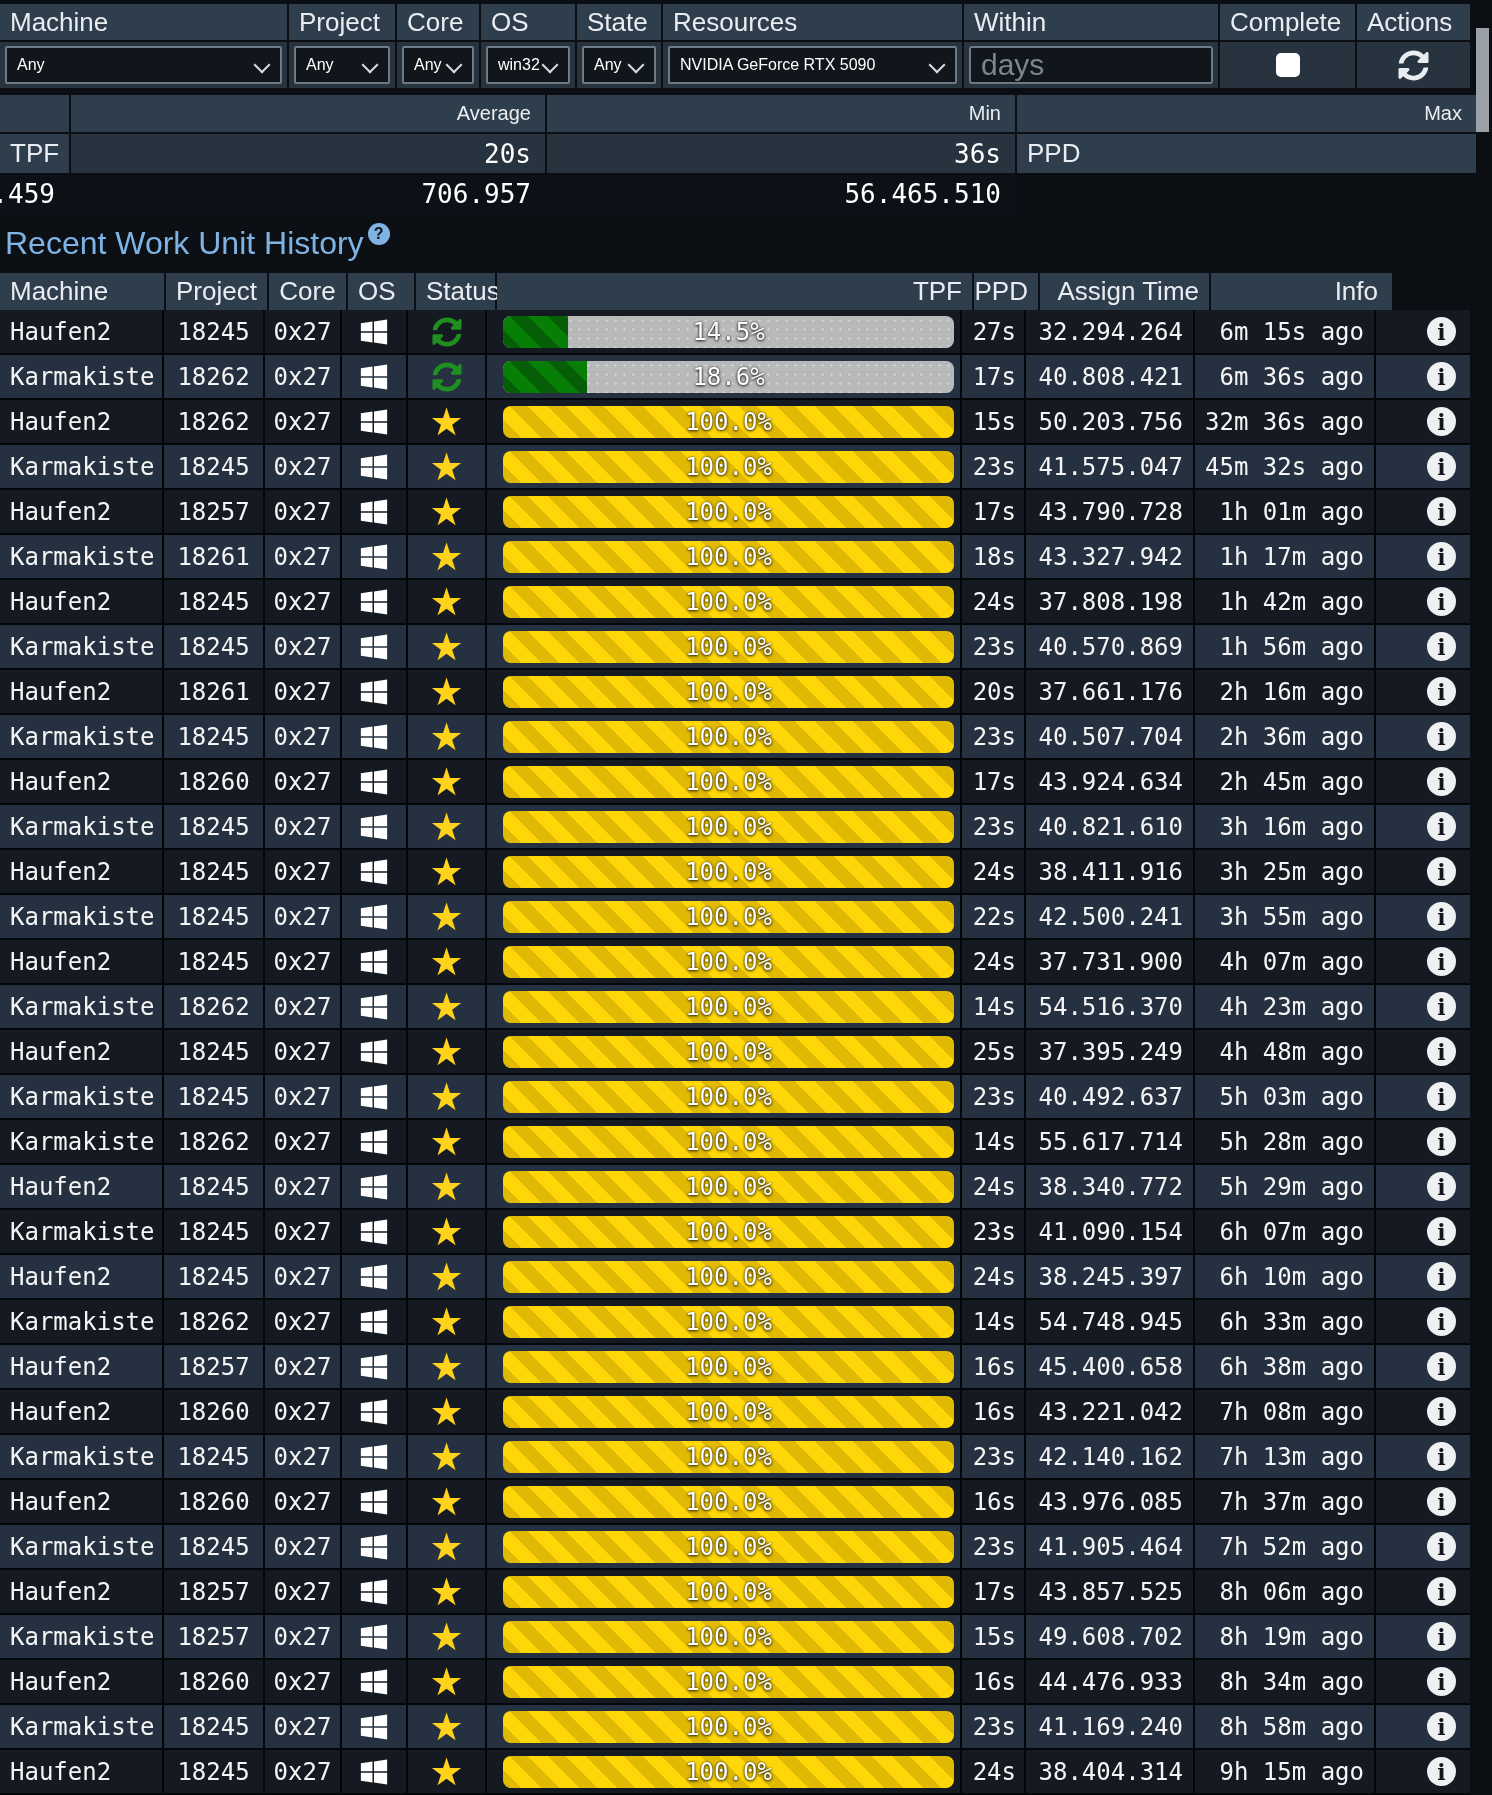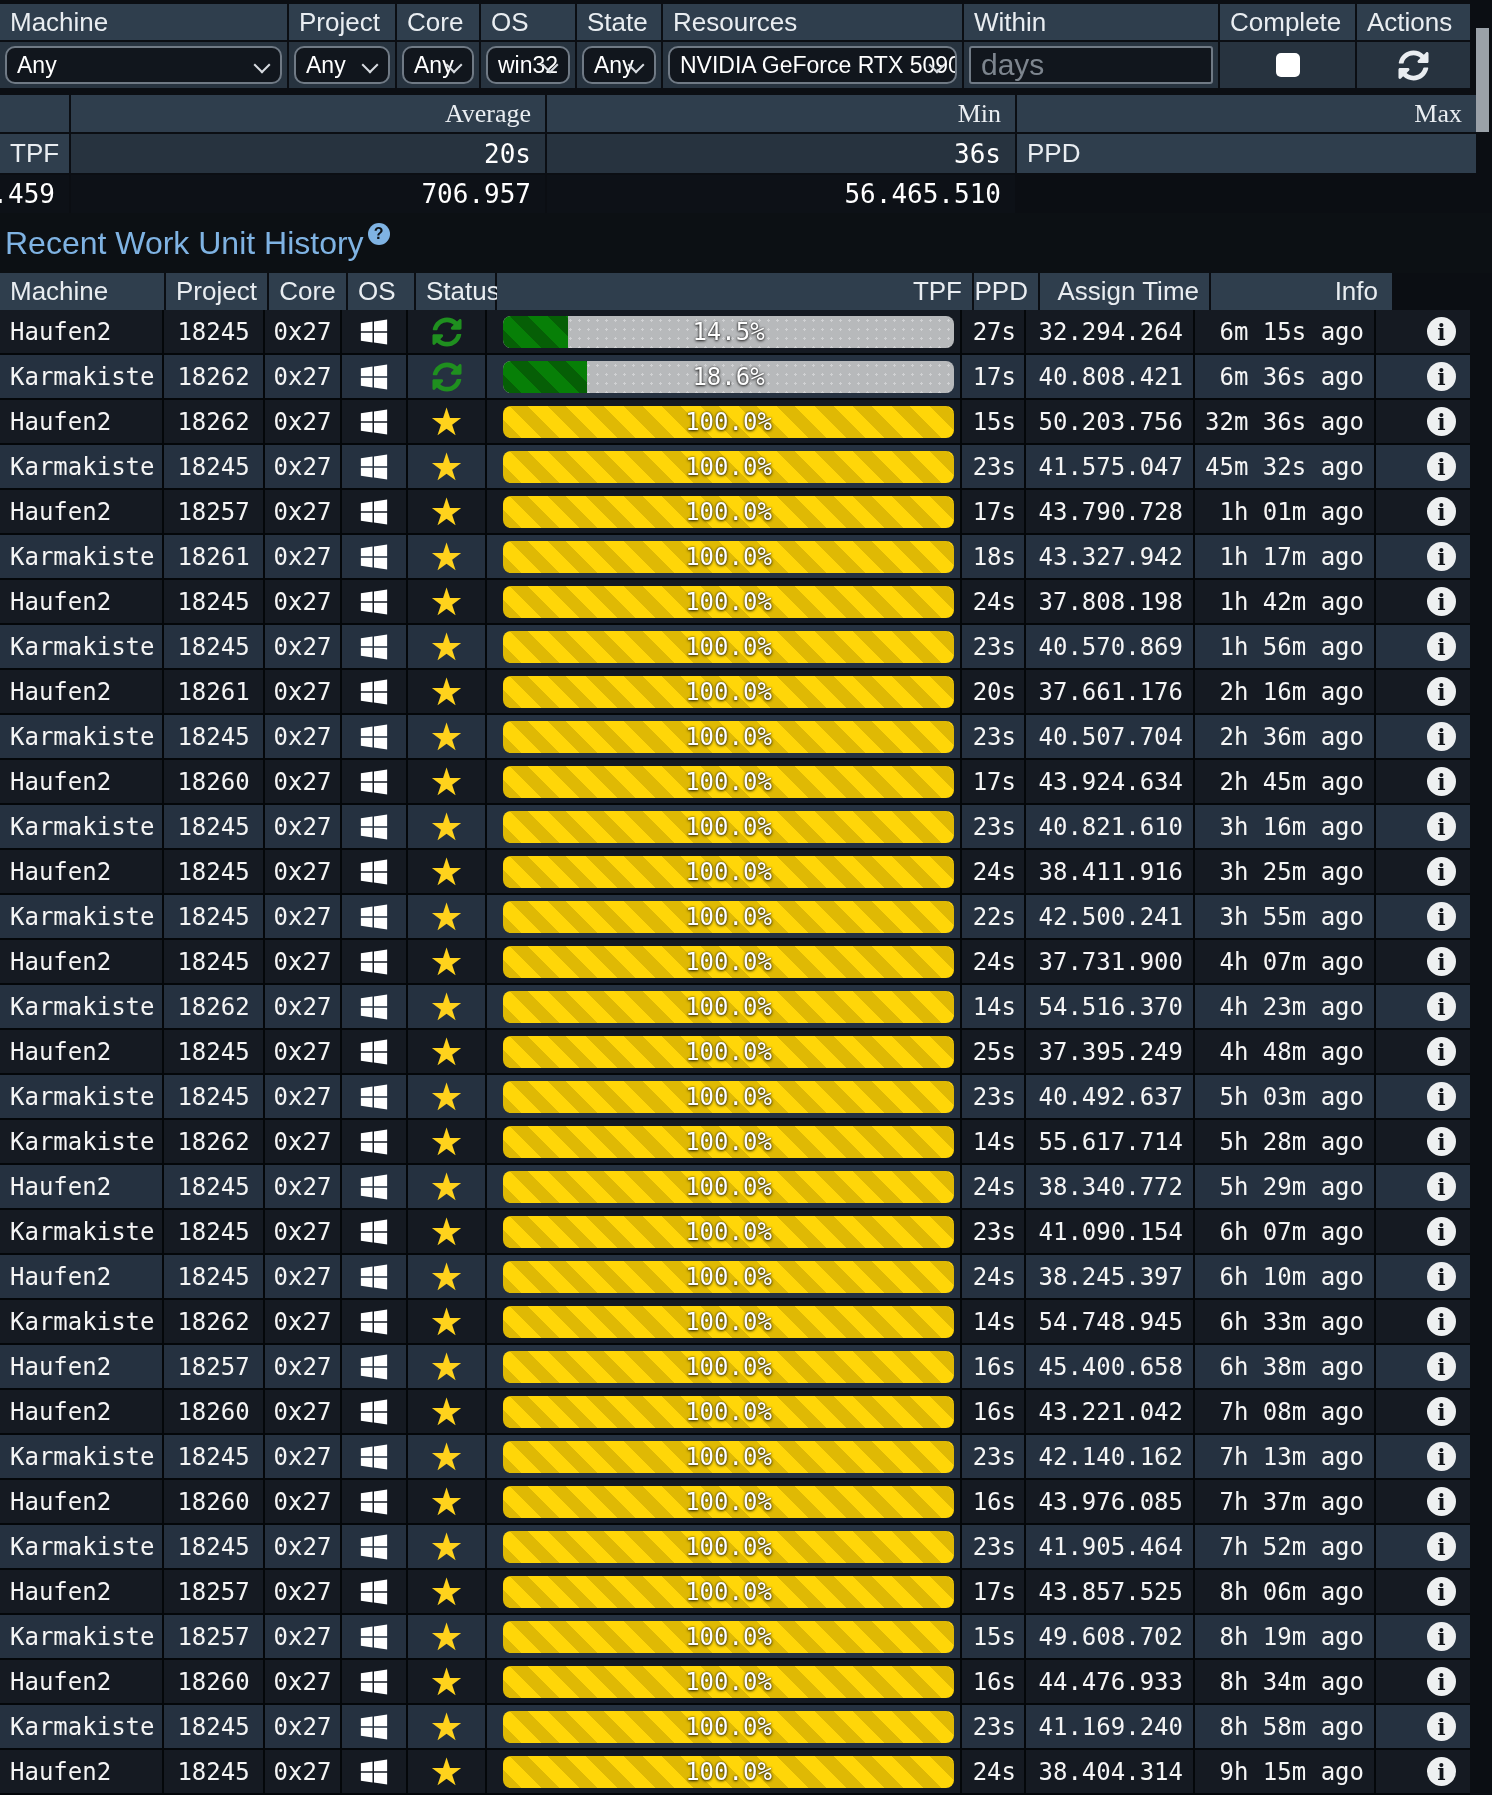--- a/index.html
+++ b/index.html
@@ -16,36 +16,36 @@
   
   .tbl{width:1470px;display:grid;column-gap:2px;row-gap:2px;}
   .cell{display:flex;align-items:center;box-sizing:border-box;color:#e9edf1;}
   
   #filter{margin-top:4px;grid-template-columns:287px 106px 82px 94px 84px 299px 254px 135px 113px;grid-template-rows:36px 46px;}
   .f-head{background:#2f3e4d;font-size:26px;padding-left:10px;}
   .f-ctrl{background:#27333f;justify-content:center;}
   .sel{
     position:relative;display:flex;align-items:center;box-sizing:border-box;
     width:calc(100% - 10px);height:38px;background:#11161d;border:2px solid #707a85;
-    border-radius:10px;color:#fff;font-size:23px;padding:0 34px 0 10px;cursor:pointer;
+    border-radius:2px;color:#fff;font-size:16px;padding:0 34px 0 10px;cursor:pointer;
     white-space:nowrap;overflow:hidden;
   }
   .sel::after{
     content:"";position:absolute;right:12px;top:11px;width:10px;height:10px;
     border-right:2px solid #d7dbe0;border-bottom:2px solid #d7dbe0;transform:rotate(45deg);
   }
   .txtin{
     width:calc(100% - 10px);height:38px;box-sizing:border-box;background:#11161d;
     border:2px solid #707a85;border-radius:3px;color:#fff;font-size:30px;padding:0 10px;
   }
   .txtin::placeholder{color:#7d858e;opacity:1;}
   .chk{width:24px;height:24px;background:#ffffff;border-radius:5px;cursor:pointer;}
   
   #summary{margin-top:7px;grid-template-columns:69px 474px 468px 459px;grid-template-rows:37px 39px 38px;}
-  .s-head{background:#2f3e4d;font-size:26px;justify-content:flex-end;padding-right:14px;font-family:Liberation Serif, serif;}
+  .s-head{background:#2f3e4d;font-size:20px;justify-content:flex-end;padding-right:14px;}
   .s-label{background:#2f3e4d;font-size:26px;padding-left:10px;}
   .s-val{font-family:"DejaVu Sans Mono",monospace;font-size:26px;justify-content:flex-end;padding-right:14px;color:#fff;}
   .s-val.r1{background:#27333f;}
   .s-val.r2{background:#0d1117;}
   
   #titlebar{height:60px;display:flex;align-items:center;background:#0c1014;color:#7fb3e3;}
   #titlebar .t{font-size:32px;padding-left:5px;}
   .help{
     width:22px;height:22px;border-radius:50%;background:#7fb3e3;color:#0c1014;
     font-size:16px;font-weight:bold;display:flex;align-items:center;justify-content:center;

